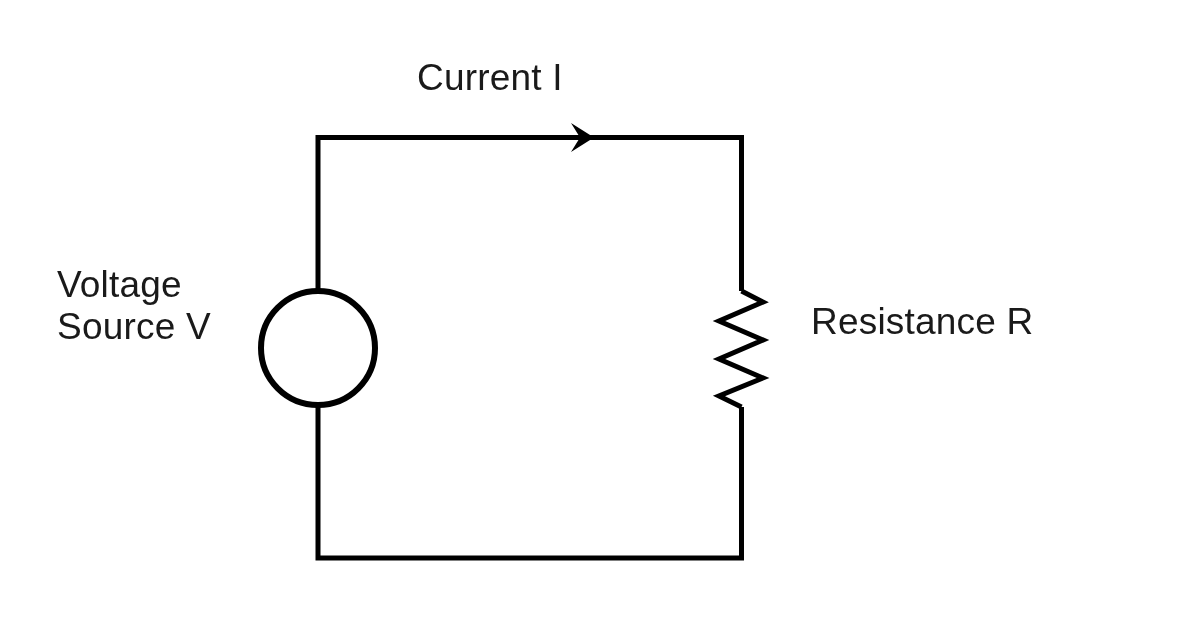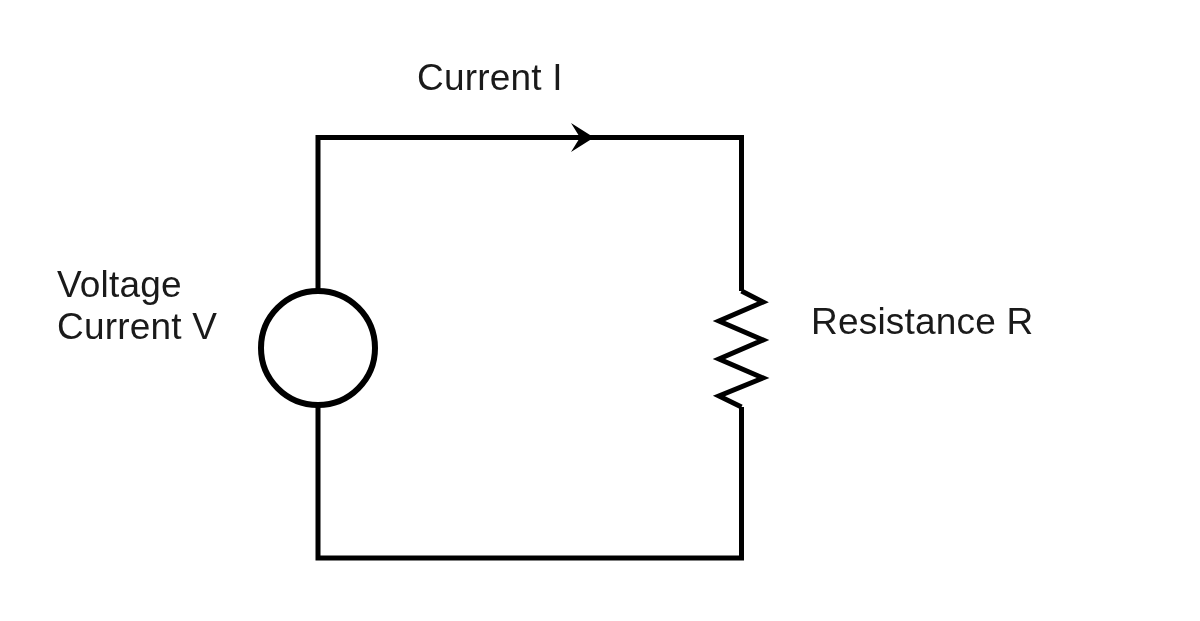--- a/index.html
+++ b/index.html
@@ -71,18 +71,18 @@
 
     <circle class="symbol-circle" cx="318" cy="348" r="57"></circle>
 
     <path class="wire" d="M 741.5 291 L 763 302 L 719 321 L 763 340 L 719 359 L 763 378 L 719 396 L 741.5 407"></path>
   </svg>
 
   <div class="label label-current">Current I</div>
 
   <div class="label label-voltage">
     <div>Voltage</div>
-    <div>Current V</div>
+    <div>Source V</div>
   </div>
 
   <div class="label label-resistance">Resistance R</div>
 
 </div>
 
 </body></html>

